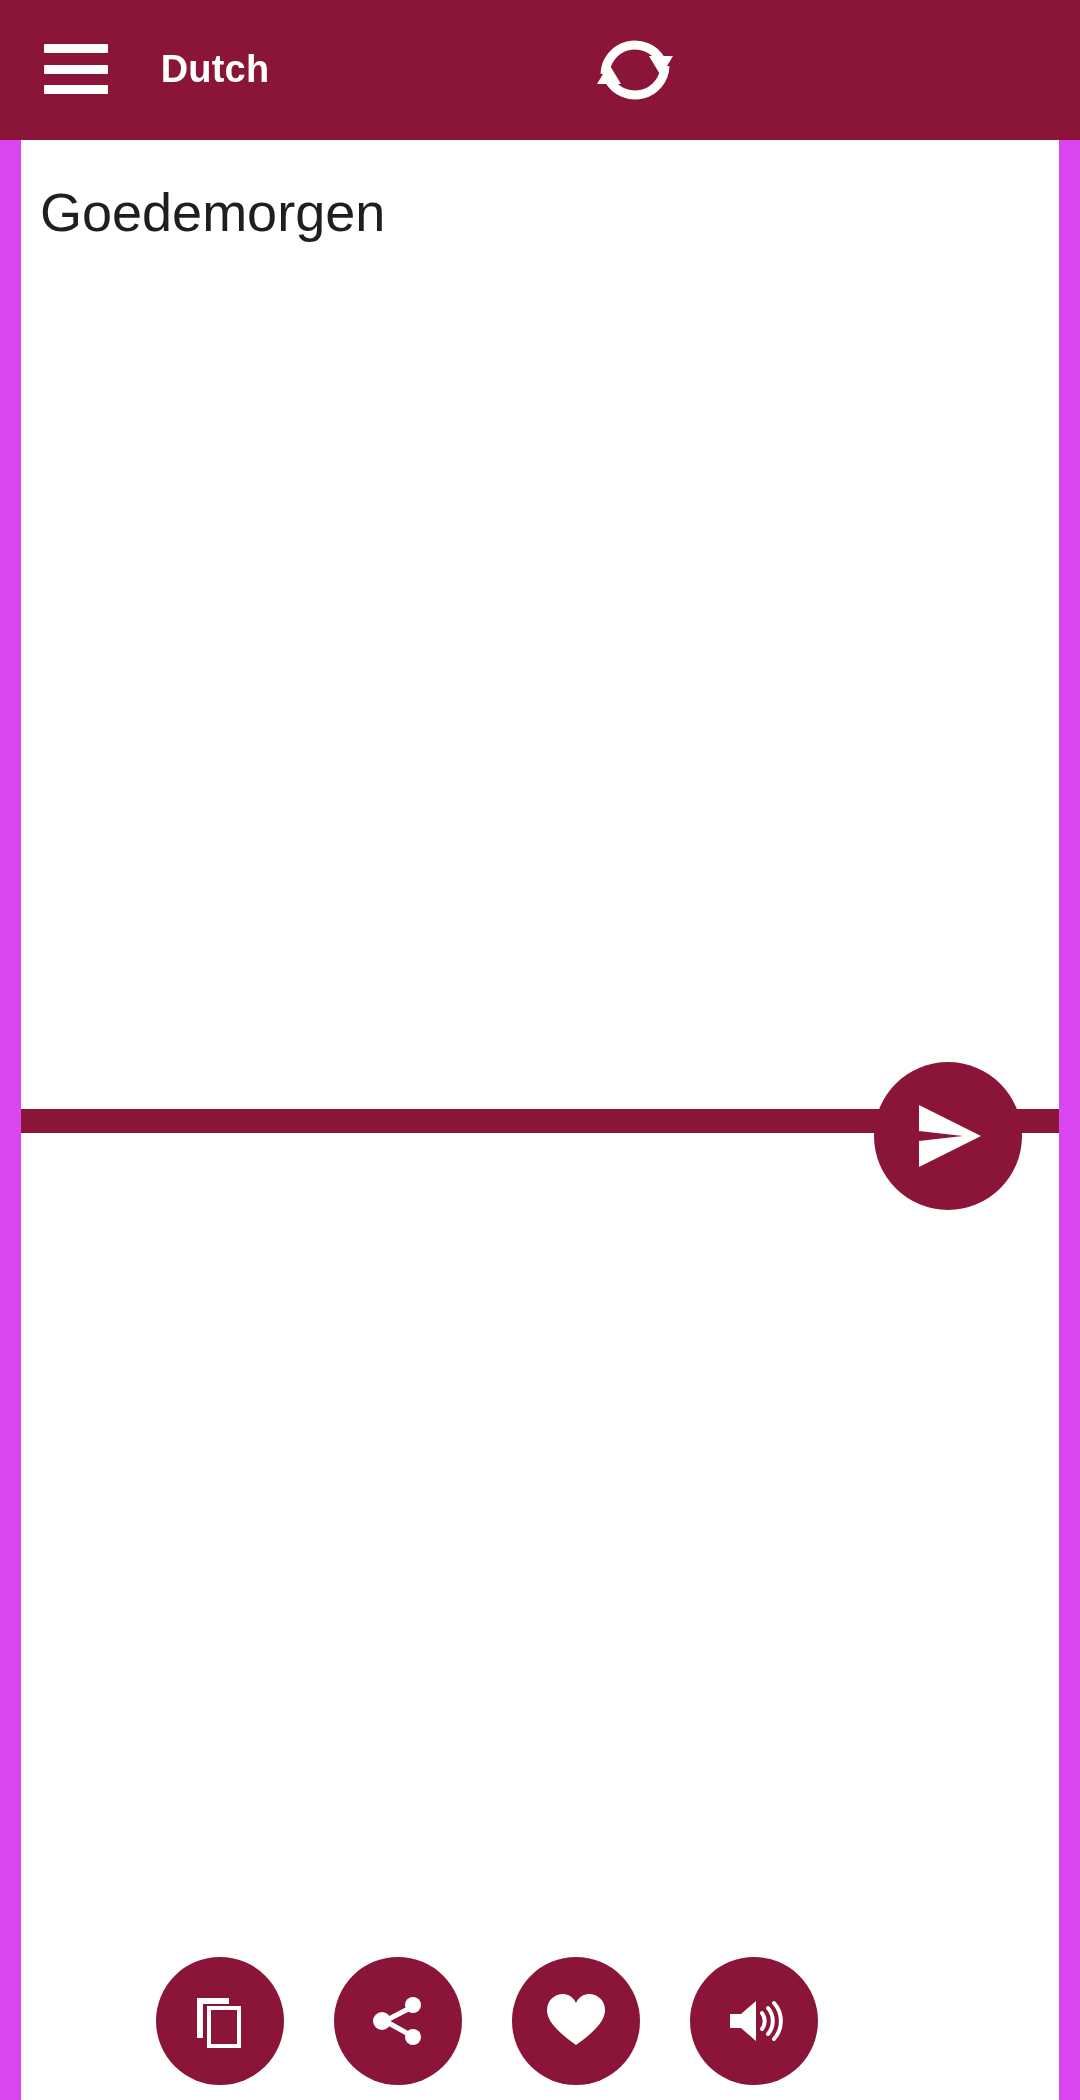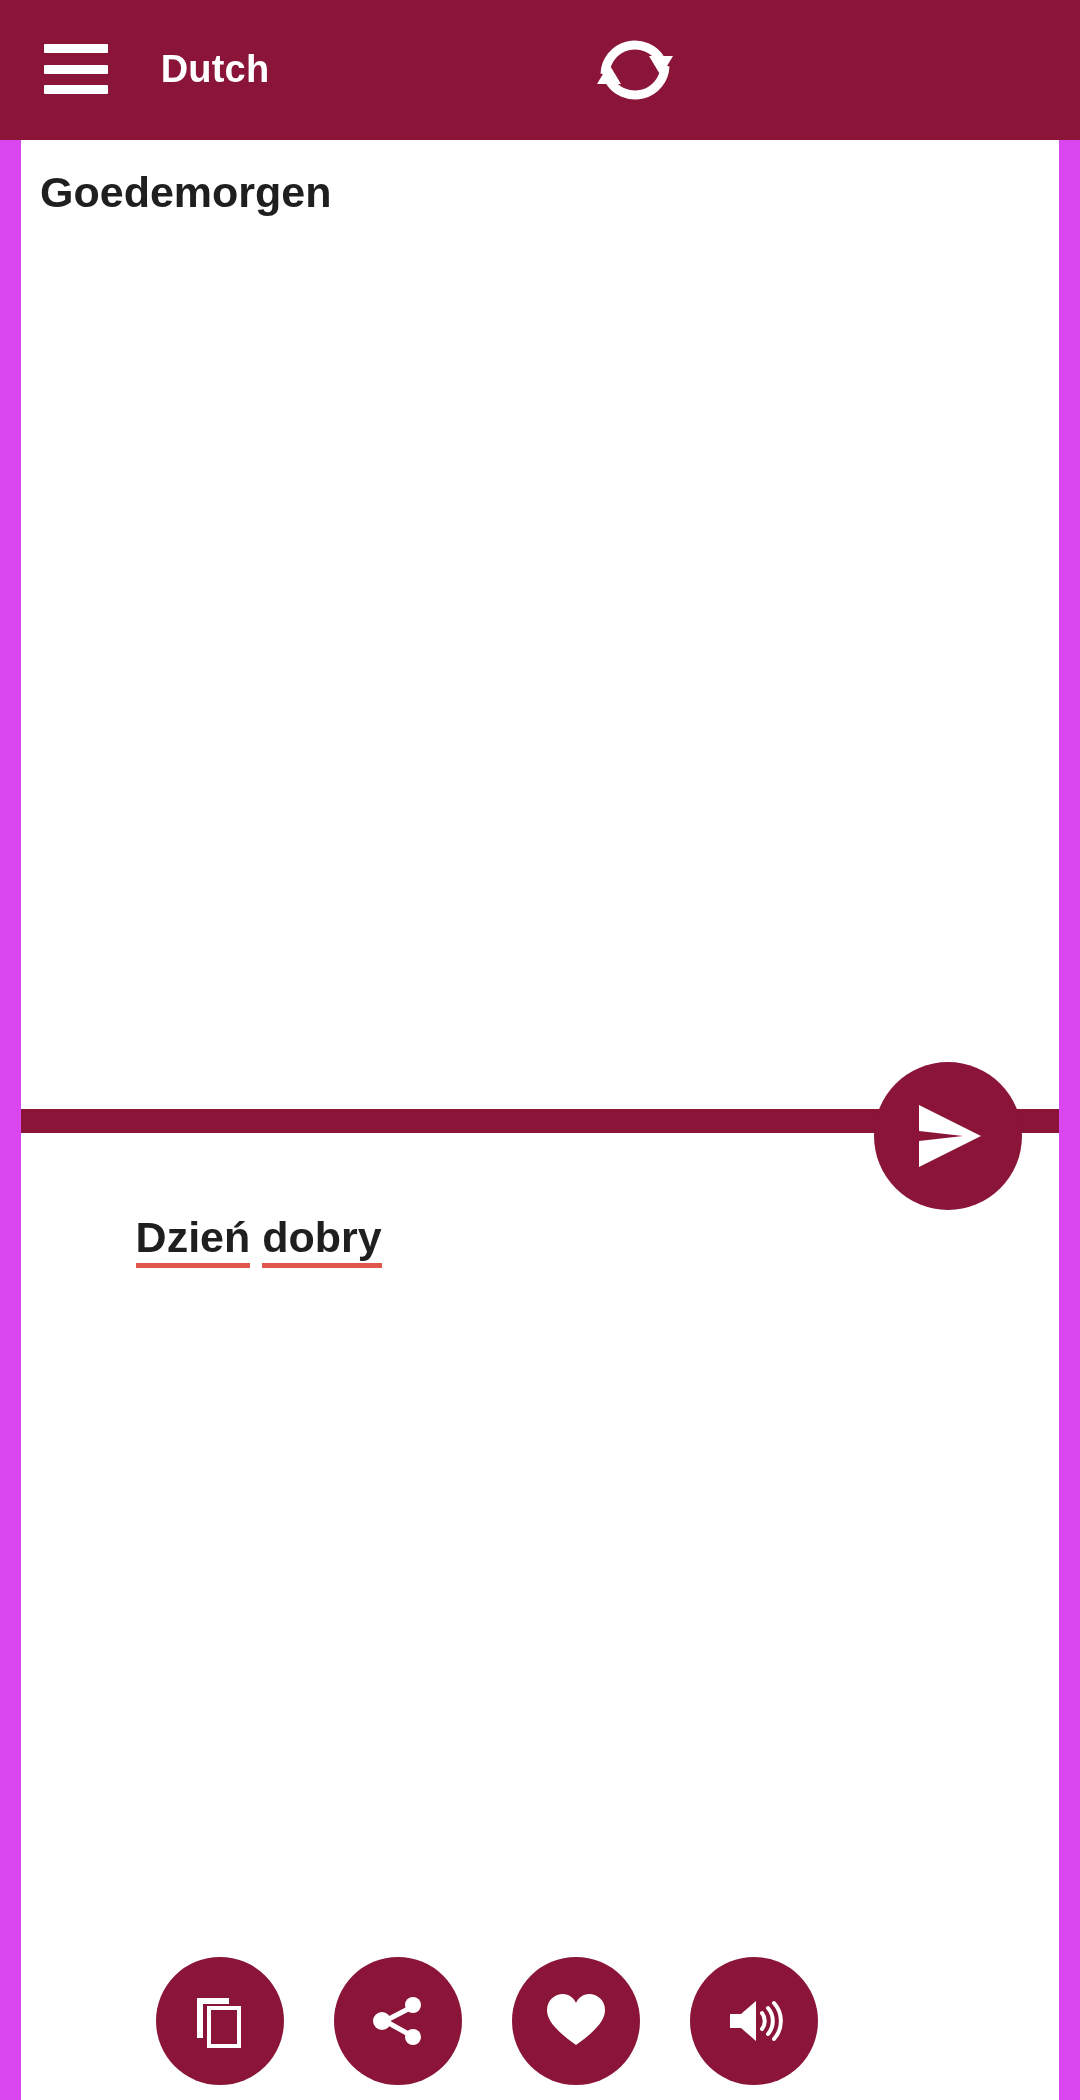--- a/index.html
+++ b/index.html
@@ -104,28 +104,27 @@
   }
 
   .panel-target {
     flex: 1 1 auto;
   }
 
   .panel-text {
     position: absolute;
     left: 19px;
     right: 30px;
-    top: 26px;
-    font-size: 43px;
+    top: 40px;
+    font-size: 54px;
     line-height: 1.22;
     color: #1f1f1f;
     font-family: "Liberation Sans", sans-serif;
     white-space: pre-wrap;
     word-wrap: break-word;
-    font-weight: bold;
   }
 
   
   .spell {
     display: inline-block;
     position: relative;
   }
   .spell::after {
     content: "";
     position: absolute;
@@ -211,23 +210,20 @@
     <div class="panel panel-source">
 
       <div class="panel-text">Goedemorgen</div>
 
     </div>
 
     <div class="divider"></div>
 
     <div class="panel panel-target">
 
-      <div class="panel-text">
-        <span class="spell">Dzień</span><span>&nbsp;</span><span class="spell">dobry</span>
-      </div>
 
       <div class="btn-row target-actions">
 
         <div class="round-btn">
           <span>
             <svg width="58" height="58" viewBox="0 0 58 58" aria-hidden="true">
               <path d="M6 6 h32 v6 H12 v34 H6 Z" fill="#ffffff"></path>
               <rect x="18" y="16" width="30" height="38" fill="none" stroke="#ffffff" stroke-width="4"></rect>
             </svg>
           </span>

